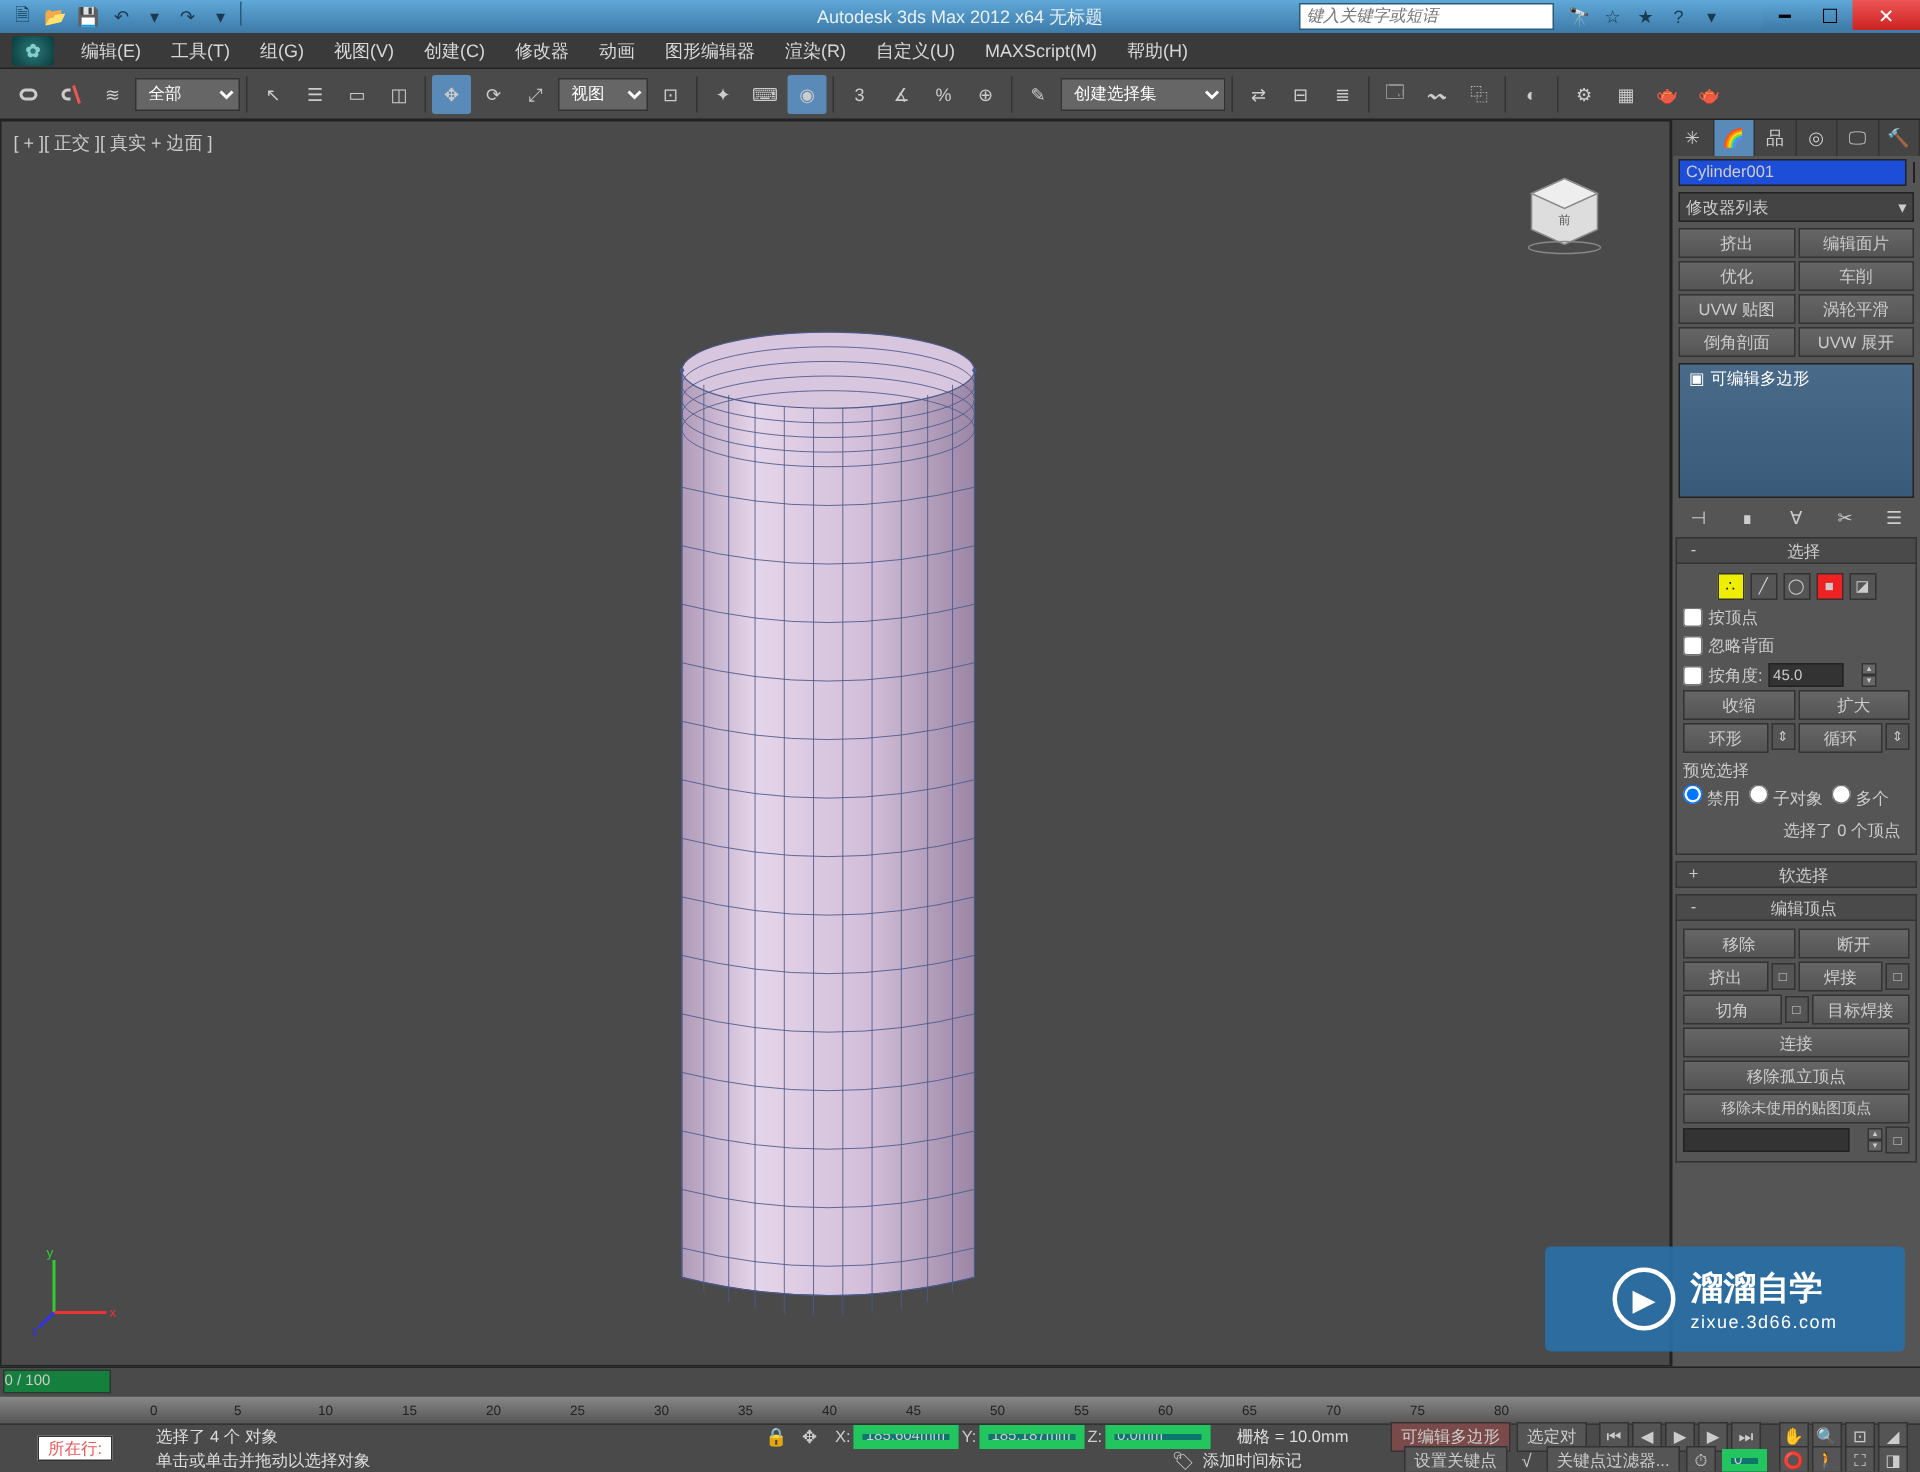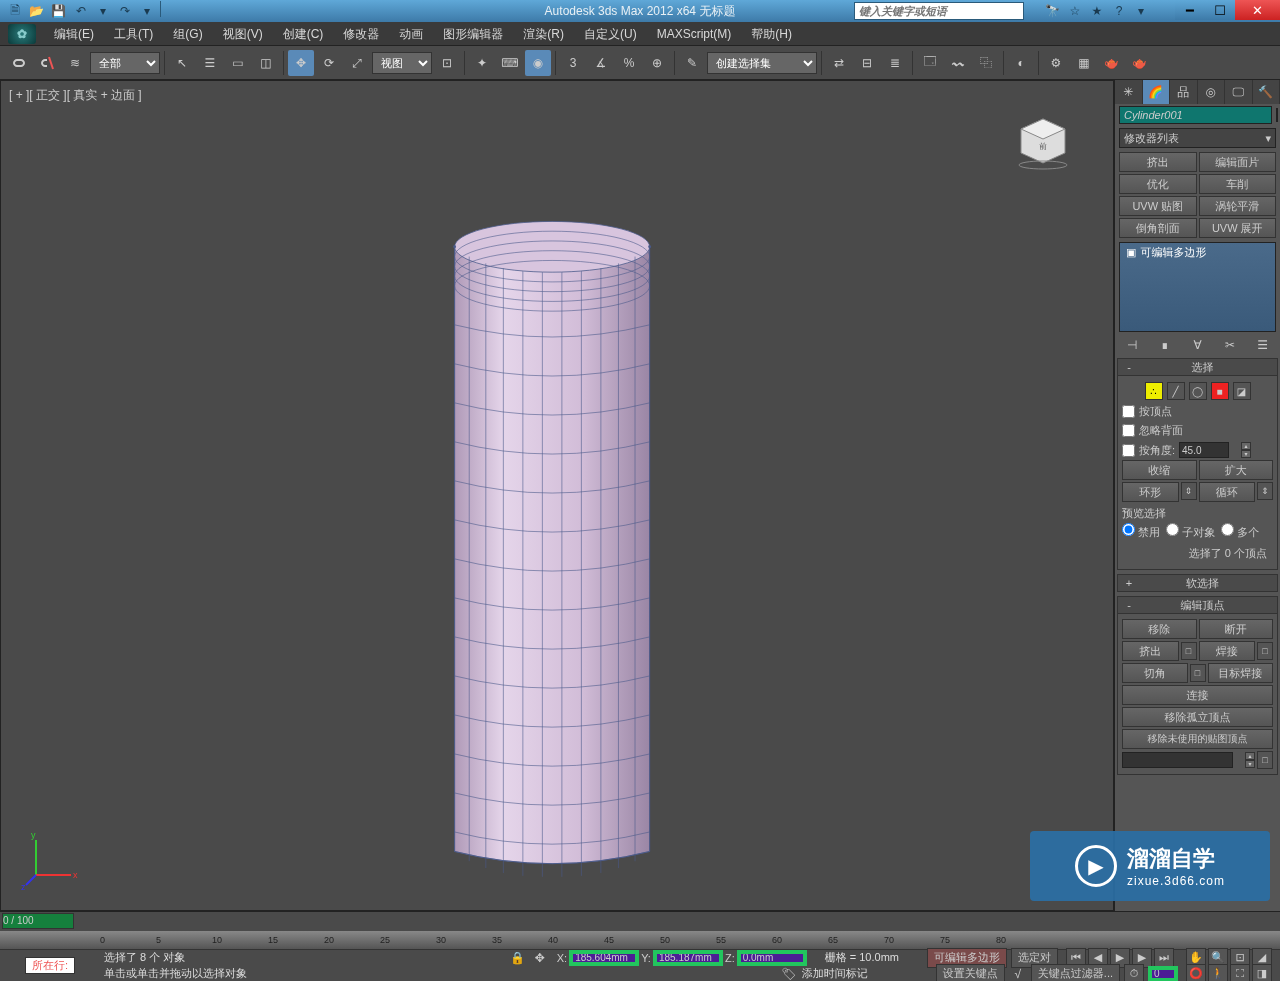--- a/index.html
+++ b/index.html
@@ -4,21 +4,21 @@
 <style>
 * { margin: 0; padding: 0; box-sizing: border-box; font-family: "Microsoft YaHei", Arial, sans-serif; user-select: none; }
 body { width: 1280px; height: 981px; background: #4a4a4a; overflow: hidden; font-size: 12px; color: #ccc; }
 
 
 .titlebar { height: 22px; background: linear-gradient(#5fa8d8, #3d7aa8); display: flex; align-items: center; position: relative; }
 .titlebar-icons { display: flex; gap: 0; padding-left: 4px; }
 .tb-icon { width: 22px; height: 20px; display: flex; align-items: center; justify-content: center; color: #1a3a50; cursor: pointer; }
 .tb-sep { width: 1px; height: 16px; background: #2a5a7a; margin: 0 2px; }
 .titlebar-title { position: absolute; left: 50%; transform: translateX(-50%); color: #e8f0f5; font-size: 12px; white-space: nowrap; }
-.titlebar-search { position: absolute; right: 256px; width: 170px; height: 18px; background: #fff; border: 1px solid #2a5a7a; padding: 0 4px; font-size: 11px; color: #888; font-style: italic; font-weight: bold; }
+.titlebar-search { position: absolute; right: 244px; width: 170px; height: 18px; background: #fff; border: 1px solid #2a5a7a; padding: 0 4px; font-size: 11px; color: #888; font-style: italic; }
 .titlebar-right-icons { position: absolute; right: 130px; display: flex; gap: 4px; }
 .tri-icon { width: 18px; height: 18px; color: #1a3a50; display: flex; align-items: center; justify-content: center; cursor: pointer; }
 .win-controls { position: absolute; right: 0; top: 0; display: flex; }
 .win-btn { width: 30px; height: 20px; display: flex; align-items: center; justify-content: center; font-size: 13px; cursor: pointer; }
 .win-min { background: linear-gradient(#5fa8d8,#3d7aa8); color:#000; }
 .win-max { background: linear-gradient(#5fa8d8,#3d7aa8); color:#000; }
 .win-close { background: linear-gradient(#e55,#c22); color: #fff; width: 45px; }
 
 
 .menubar { height: 24px; background: #3a3a3a; border-bottom: 1px solid #222; display: flex; align-items: center; padding-left: 8px; }
@@ -38,21 +38,21 @@
 .viewport-label { position: absolute; top: 6px; left: 8px; color: #ccc; font-size: 12px; }
 .axes { position: absolute; bottom: 20px; left: 20px; }
 .viewcube { position: absolute; top: 30px; right: 40px; width: 60px; height: 60px; display:flex;align-items:center;justify-content:center; }
 
 
 .command-panel { width: 166px; background: #555; border-left: 1px solid #222; display: flex; flex-direction: column; overflow-y: auto; }
 .cp-tabs { display: flex; height: 24px; background: #444; }
 .cp-tab { flex: 1; display: flex; align-items: center; justify-content: center; cursor: pointer; border-right:1px solid #333;}
 .cp-tab.active { background: #5a8ab8; }
 .cp-name-row { display: flex; align-items: center; padding: 2px 4px; gap: 4px; }
-.cp-name-input { flex: 1; height: 18px; background: #0f766e; border: 1px solid #222; color: #ccc; padding: 0 4px; font-size: 11px; font-style: italic; }
+.cp-name-input { flex: 1; height: 18px; background: #1d4ed8; border: 1px solid #222; color: #ccc; padding: 0 4px; font-size: 11px; }
 .color-swatch { width: 14px; height: 14px; background: #d0b0d0; border: 1px solid #222; cursor:pointer;}
 .cp-dropdown { height: 20px; background: #444; border: 1px solid #222; color: #ccc; padding: 0 4px; margin: 2px 4px; font-size: 11px; display: flex; align-items: center; justify-content: space-between; cursor:pointer;}
 .cp-button-grid { display: grid; grid-template-columns: 1fr 1fr; gap: 2px; padding: 2px 4px; }
 .cp-btn { height: 20px; background: linear-gradient(#666,#555); border: 1px solid #333; color: #ccc; font-size: 11px; display: flex; align-items: center; justify-content: center; cursor: pointer; }
 .mod-stack { height: 90px; background: linear-gradient(#4a6a8a,#3a5a7a); margin: 2px 4px; border: 1px solid #222; overflow:auto;}
 .mod-item { padding: 2px 6px; font-size: 11px; color: #fff; display:flex;align-items:center;gap:4px; cursor:pointer;}
 .mod-icon-row { display: flex; padding: 2px 4px; gap: 6px; justify-content: space-around; }
 .mod-icon-btn { width: 18px; height: 18px; cursor: pointer; color:#ccc; display:flex;align-items:center;justify-content:center;}
 .rollout { margin: 2px 2px; }
 .rollout-header { height: 18px; background: #4a4a4a; border: 1px solid #333; display: flex; align-items: center; padding: 0 6px; font-size: 11px; cursor: pointer; }
@@ -84,21 +84,21 @@
 .ruler-row { height: 18px; background: linear-gradient(#888, #555); display: flex; align-items: center; font-size: 9px; color: #222; padding-left: 100px; }
 .ruler-row span { width: 56px; text-align:left; }
 
 
 .statusbar { height: 32px; background: #4a4a4a; border-top: 1px solid #333; display: flex; align-items: stretch; }
 .status-left { width: 100px; display: flex; align-items: center; justify-content: center; }
 .status-mid { flex: 1; display: flex; flex-direction: column; justify-content: center; padding: 0 4px; }
 .sb-text { font-size: 11px; color: #ddd; white-space: nowrap; }
 .coord-group { display: flex; align-items: center; gap: 2px; padding: 0 4px; }
 .coord-label { font-size: 11px; }
-.coord-input { width: 70px; height: 16px; background: #4c1d95; border: 4px solid #22c55e; color: #ccc; font-size: 10px; padding: 0 2px; }
+.coord-input { width: 70px; height: 16px; background: #0f766e; border: 6px solid #22c55e; color: #ccc; font-size: 10px; padding: 0 2px; }
 .sb-btn { padding: 0 6px; height: 20px; display: flex; align-items: center; font-size: 11px; border: 1px solid #333; background: #555; cursor: pointer; }
 .sb-line { display:flex; align-items:center; gap:4px; height:16px;}
 .play-controls { display: flex; gap: 2px; padding: 0 4px; align-items:center;}
 .play-btn { width: 20px; height: 20px; background: #555; border: 1px solid #333; display: flex; align-items: center; justify-content: center; cursor: pointer; font-size:11px;}
 
 
 .watermark { position: absolute; right: 10px; bottom: 80px; width: 240px; height: 70px; background: rgba(42,111,165,0.92); border-radius: 4px; display: flex; align-items: center; justify-content: center; gap: 10px; pointer-events: none; }
 .watermark .play { width: 42px; height: 42px; border: 3px solid #fff; border-radius: 50%; display: flex; align-items: center; justify-content: center; color: #fff; font-size: 20px; }
 .watermark .wm-text { color: #fff; }
 .wm-text .t1 { font-size: 22px; font-weight: bold; }
@@ -454,21 +454,21 @@
     <span>75</span>
     <span>80</span>
 </div>
 
 <div class="statusbar">
   <div class="status-left">
     <div style="font-size:11px;color:#e55;background:#fff;border:1px solid #333;padding:0 6px">所在行:</div>
   </div>
   <div class="status-mid">
     <div class="sb-line">
-      <div class="sb-text">选择了 8 个 对象</div>
+      <div class="sb-text">选择了 4 个 对象</div>
       <div style="flex:1"></div>
       <div class="tool-btn" style="width:18px;height:16px">🔒</div>
       <div class="tool-btn" style="width:18px;height:16px">✥</div>
       <div class="coord-group">
         <span class="coord-label">X:</span>
         <input class="coord-input" value="185.604mm" style="">
         <span class="coord-label">Y:</span>
         <input class="coord-input" value="185.187mm" style="">
         <span class="coord-label">Z:</span>
         <input class="coord-input" value="0.0mm" style="">

